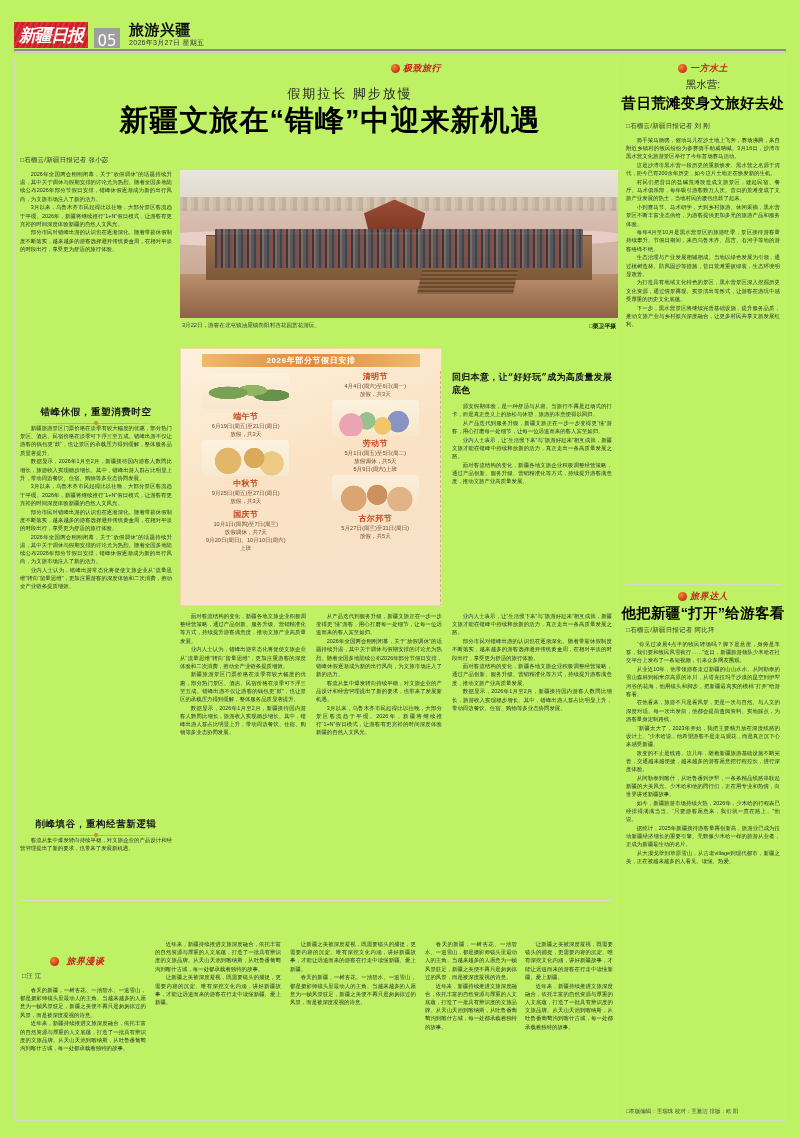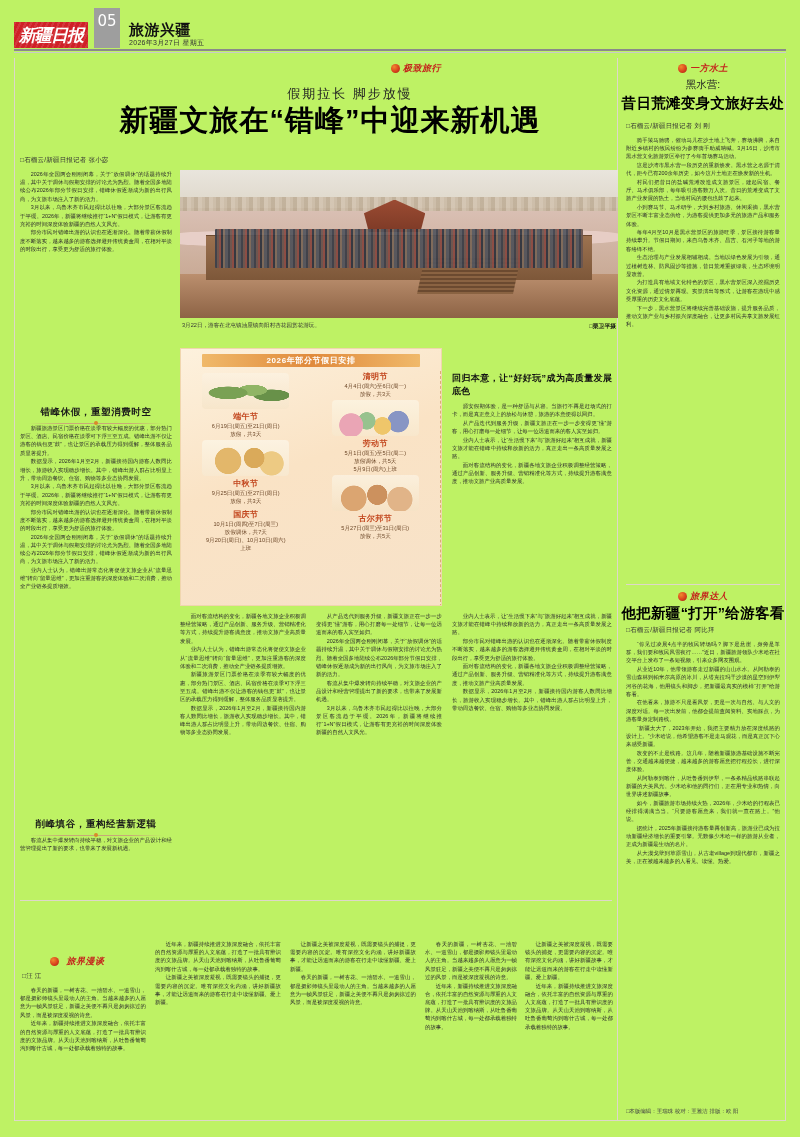--- a/index.html
+++ b/index.html
@@ -30,21 +30,21 @@
     font-size: 17px; line-height: 26px;
     text-align: center;
     letter-spacing: -1px;
     position: relative;
   }
   .mh-logo::after{
     content:""; position:absolute; left:0; top:0; right:0; bottom:0;
     background: repeating-linear-gradient(115deg, rgba(255,255,255,0.10) 0 2px, rgba(255,255,255,0) 2px 5px);
   }
   .mh-page {
-    width: 26px; height: 40px;
+    width: 26px; height: 20px;
     background: #9e9e9e; color: #fff;
     font-size: 15px; line-height: 26px; text-align: center;
     font-family: "DejaVu Sans", sans-serif;
   }
   .mh-titles { display: flex; flex-direction: column; justify-content: flex-end; padding-left: 3px; }
   .mh-section { font-size: 15px; font-weight: bold; color: #111; letter-spacing: 0.5px; line-height: 15px; }
   .mh-date { font-size: 7px; color: #333; line-height: 10px; margin-top: 1px; letter-spacing: .3px; }
   .mh-rule { position: absolute; left: 14px; top: 49px; width: 772px; height: 2px; background: #8a8a8a; }
   .mh-rule2 { position: absolute; left: 14px; top: 52px; width: 772px; height: 1px; background: #c9c9c9; }
 
@@ -345,21 +345,21 @@
         <div class="art market"></div>
         <div class="fest">
           <div class="fest-name">古尔邦节</div>
           <div class="fest-l">5月27日(周三)至31日(周日)</div>
           <div class="fest-l">放假，共5天</div>
         </div>
       </div>
     </div>
   </div>
 
-  <div style="position:absolute; left:452px; top:372px; width:160px; font-size:9px; font-weight:bold; color:#111; text-align:justify; line-height:13px;">
+  <div style="position:absolute; left:452px; top:372px; width:160px; font-size:9px; font-weight:bold; color:#111; text-align:justify; line-height:13px;font-family:Liberation Mono, monospace;">
     <span>回归本意，让“好好玩”成为高质量发展底色</span>
   </div>
 
   <div class="body-col" style="left:452px; top:402px; width:160px; height:204px;">
     <p>源安假期体验，是一种舒适与从容。当旅行不再是赶场式的打卡，而是真正意义上的放松与休憩，旅游的本意便得以回归。</p>
     <p>从产品迭代到服务升级，新疆文旅正在一步一步变得更“懂”游客，用心打磨每一处细节，让每一位远道而来的客人宾至如归。</p>
     <p>业内人士表示，让“生活慢下来”与“旅游好起来”相互成就，新疆文旅才能在错峰中持续释放新的活力，真正走出一条高质量发展之路。</p>
     <p>面对客流结构的变化，新疆各地文旅企业积极调整经营策略，通过产品创新、服务升级、营销精准化等方式，持续提升游客满意度，推动文旅产业高质量发展。</p>
   </div>
 

